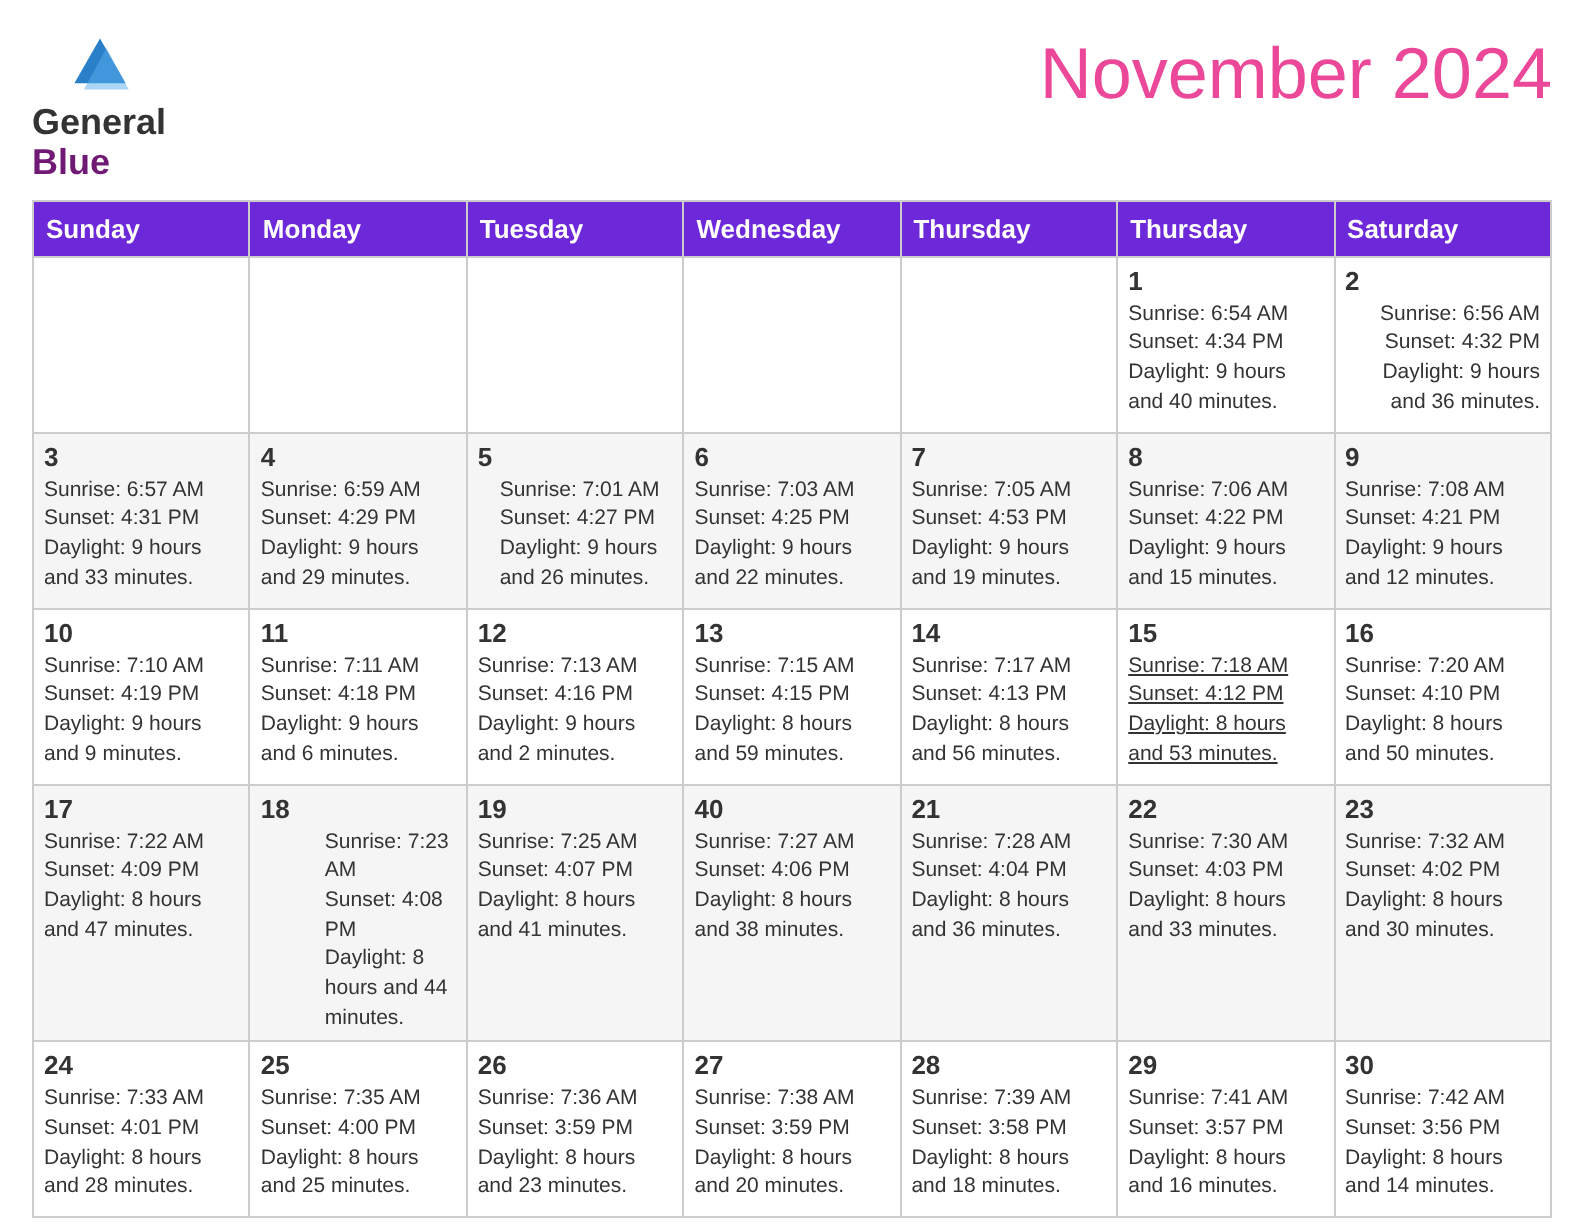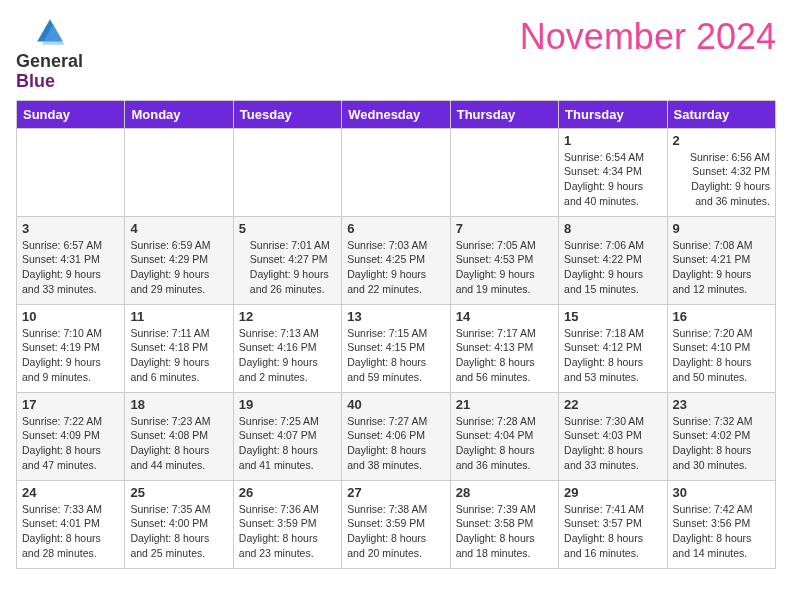--- a/index.html
+++ b/index.html
@@ -215,41 +215,41 @@
 Daylight: 8 hours and 59 minutes.</div>
         </td>
         <td>
           <span class="day-num">14</span>
           <div class="day-info" style="white-space: pre-line;">Sunrise: 7:17 AM
 Sunset: 4:13 PM
 Daylight: 8 hours and 56 minutes.</div>
         </td>
         <td>
           <span class="day-num">15</span>
-          <div class="day-info" style="white-space: pre-line;">Sunrise: 7:18 AM
+          <div class="day-info" style="white-space: pre-line; text-decoration: underline;">Sunrise: 7:18 AM
 Sunset: 4:12 PM
 Daylight: 8 hours and 53 minutes.</div>
         </td>
         <td>
           <span class="day-num">16</span>
           <div class="day-info" style="white-space: pre-line;">Sunrise: 7:20 AM
 Sunset: 4:10 PM
 Daylight: 8 hours and 50 minutes.</div>
         </td>
       </tr>
       <tr>
         <td>
           <span class="day-num">17</span>
           <div class="day-info" style="white-space: pre-line;">Sunrise: 7:22 AM
 Sunset: 4:09 PM
 Daylight: 8 hours and 47 minutes.</div>
         </td>
         <td>
           <span class="day-num">18</span>
-          <div class="day-info" style="white-space: pre-line;">Sunrise: 7:23 AM
+          <div class="day-info" style="white-space: pre-line; margin-left: 32px;">Sunrise: 7:23 AM
 Sunset: 4:08 PM
 Daylight: 8 hours and 44 minutes.</div>
         </td>
         <td>
           <span class="day-num">19</span>
           <div class="day-info" style="white-space: pre-line;">Sunrise: 7:25 AM
 Sunset: 4:07 PM
 Daylight: 8 hours and 41 minutes.</div>
         </td>
         <td>

